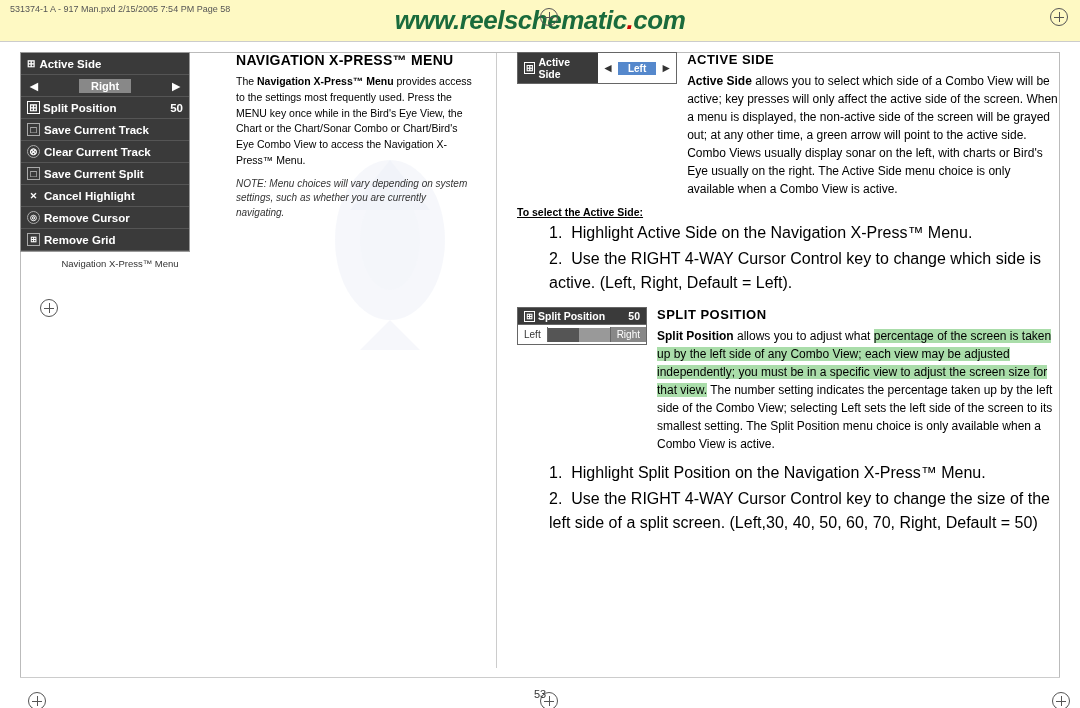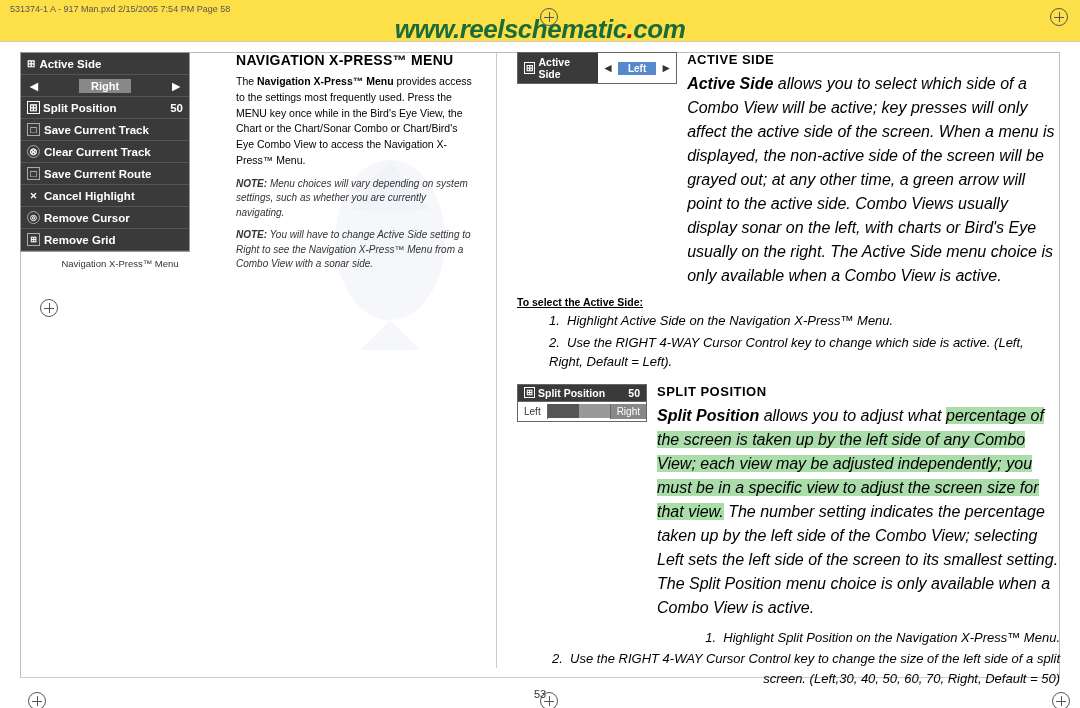--- a/index.html
+++ b/index.html
@@ -10,24 +10,24 @@
       font-family: Arial, Helvetica, sans-serif;
       font-size: 12px;
       overflow: hidden;
       position: relative;
     }
 
     
     .header-bar {
       width: 100%;
       height: 42px;
-      background: #fde047;
+      background: #fef9c3;
       border-bottom: 1px solid #ccc;
       display: flex;
-      align-items: flex-start;
+      align-items: center;
       padding: 14px 8px;
       position: relative;
     }
     .header-file-info {
       font-size: 9px;
       color: #555;
       position: absolute;
       top: 4px;
       left: 10px;
     }
@@ -166,21 +166,21 @@
     }
 
     .note-text {
       font-size: 10px;
       font-style: italic;
       color: #333;
       line-height: 1.45;
       margin-top: 8px;
     }
     .note-label {
-      font-weight: bold;
+      font-weight: normal;
       font-style: italic;
     }
 
     
     .right-col {
       flex: 1;
       padding-top: 0;
     }
 
     
@@ -262,36 +262,34 @@
 
     .right-section-title {
       font-size: 13px;
       font-weight: 900;
       color: #000;
       margin-bottom: 5px;
       letter-spacing: 0.5px;
     }
 
     .right-body-text {
-      font-size: 16px;
+      font-size: 12px;
       line-height: 1.5;
       color: #000;
-      font-style: italic;
     }
     .right-body-text .highlight {
       background: #aaddaa;
     }
 
     .list-item {
-      font-size: 13px;
+      font-size: 16px;
       line-height: 1.5;
       color: #000;
       margin-left: 16px;
       margin-bottom: 2px;
-      font-style: italic;
     }
 
     .subsection-title {
       font-size: 10.5px;
       font-weight: bold;
       text-decoration: underline;
       margin: 6px 0 3px 0;
     }
 
     
@@ -426,21 +424,21 @@
         <span>Save Current Track</span>
       </div>
 
       <div class="menu-item">
         <span style="font-size:10px; border:1px solid #aaa; border-radius:50%; width:13px; height:13px; display:inline-flex; align-items:center; justify-content:center;">⊗</span>
         <span>Clear  Current Track</span>
       </div>
 
       <div class="menu-item">
         <span style="font-size:10px; border:1px solid #aaa; width:13px; height:13px; display:inline-flex; align-items:center; justify-content:center;">□</span>
-        <span>Save Current Route</span>
+        <span>Save Current Split</span>
       </div>
 
 
       <div class="menu-item">
         <span style="font-size:10px; width:13px; height:13px; display:inline-flex; align-items:center; justify-content:center; font-size:9px;">✕</span>
         <span>Cancel Highlight</span>
       </div>
 
       <div class="menu-item">
         <span style="font-size:8px; border:1px solid #aaa; border-radius:50%; width:13px; height:13px; display:inline-flex; align-items:center; justify-content:center;">◎</span>
@@ -460,24 +458,20 @@
   </div>
 
   <div class="mid-col">
     <div class="section-title">NAVIGATION X-PRESS™ MENU</div>
     <p class="body-text">
       The <strong>Navigation X-Press™ Menu</strong> provides access to the settings most frequently used. Press the MENU key once while in the Bird's Eye View, the Chart or the Chart/Sonar Combo or Chart/Bird's Eye Combo View to access the Navigation X-Press™ Menu.
     </p>
     <p class="note-text">
       <span class="note-label">NOTE:</span>
       <span> Menu choices will vary depending on system settings, such as whether you are currently navigating.</span>
-    </p>
-    <p class="note-text">
-      <span class="note-label">NOTE:</span>
-      <span> You will have to change Active Side setting to Right to see the Navigation X-Press™ Menu from a Combo View with a sonar side.</span>
     </p>
   </div>
 
   <div class="divider-vertical"></div>
 
   <div class="right-col">
 
     <div style="display:flex; align-items:flex-start; gap:10px; margin-bottom:8px;">
 
       <div>
@@ -533,21 +527,21 @@
 
       <div>
         <div class="right-section-title">SPLIT POSITION</div>
         <p class="right-body-text">
           <strong>Split Position</strong> allows you to adjust what <span class="highlight">percentage of the screen is taken up by the left side of any Combo View; each view may be adjusted independently; you must be in a specific view to adjust the screen size for that view.</span> The number setting indicates the percentage taken up by the left side of the Combo View; selecting Left sets the left side of the screen to its smallest setting. The Split Position menu choice is only available when a Combo View is active.
         </p>
       </div>
     </div>
 
     <div>
-      <div style="margin-left:16px;text-align:right;">
+      <div style="margin-left:16px;">
         <div class="list-item">1.&nbsp;&nbsp;Highlight Split Position on the Navigation X-Press™ Menu.</div>
         <div class="list-item">2.&nbsp;&nbsp;Use the RIGHT 4-WAY Cursor Control key to change the size of the left side of a split screen. (Left,30, 40, 50, 60, 70, Right, Default = 50)</div>
       </div>
     </div>
 
   </div>
 </div>
 
 <div style="position:absolute; bottom:16px; left:28px;">
   <div class="crosshair-circle"></div>

